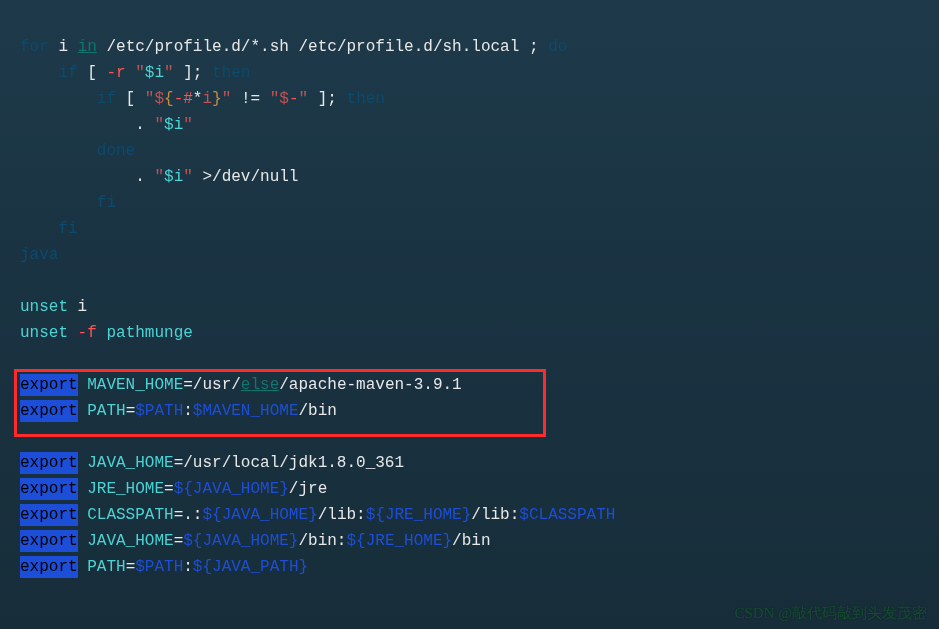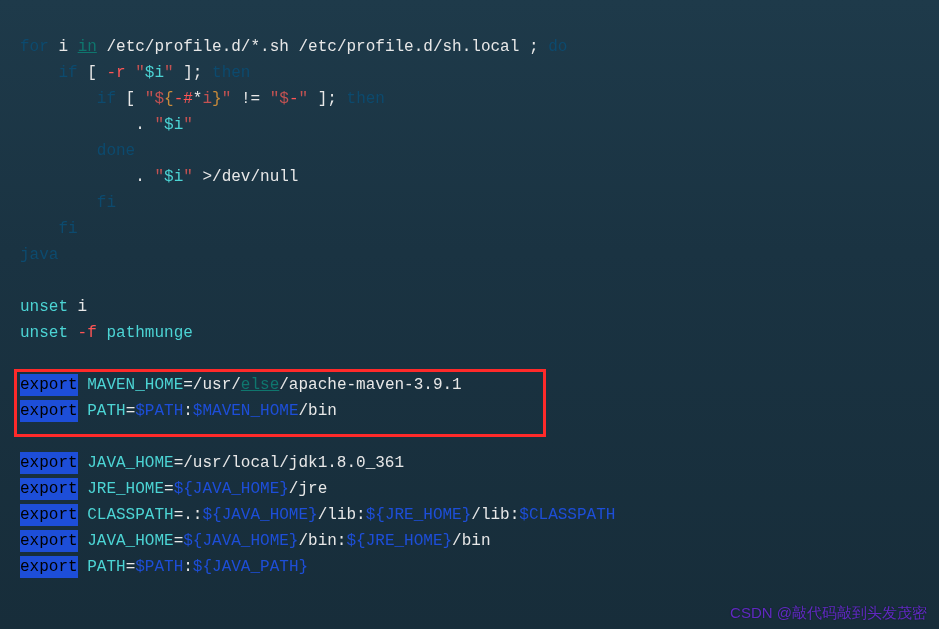--- a/index.html
+++ b/index.html
@@ -35,22 +35,22 @@
   .var    { color: #1d4ed8; }
   .redbox {
     position: absolute;
     border: 3px solid #ff2a2a;
     pointer-events: none;
   }
   .watermark {
     position: absolute;
     right: 12px;
     bottom: 6px;
-    color: #6d28d9;
-    font-family: Liberation Sans, sans-serif;
+    color: #14532d;
+    font-family: Liberation Serif, serif;
     font-size: 15px;
     opacity: 0.85;
     text-shadow: 0 0 2px rgba(0,0,0,0.4);
   }
 </style>
 </head>
 <body>
 
 <div class="code">
 <span><span class="kw">for</span><span class="plain"> </span><span class="plain">i</span><span class="plain"> </span><span class="green">in</span><span class="plain"> /etc/profile.d/*.sh /etc/profile.d/sh.local </span><span class="plain">;</span><span class="plain"> </span><span class="kw">do</span></span>

